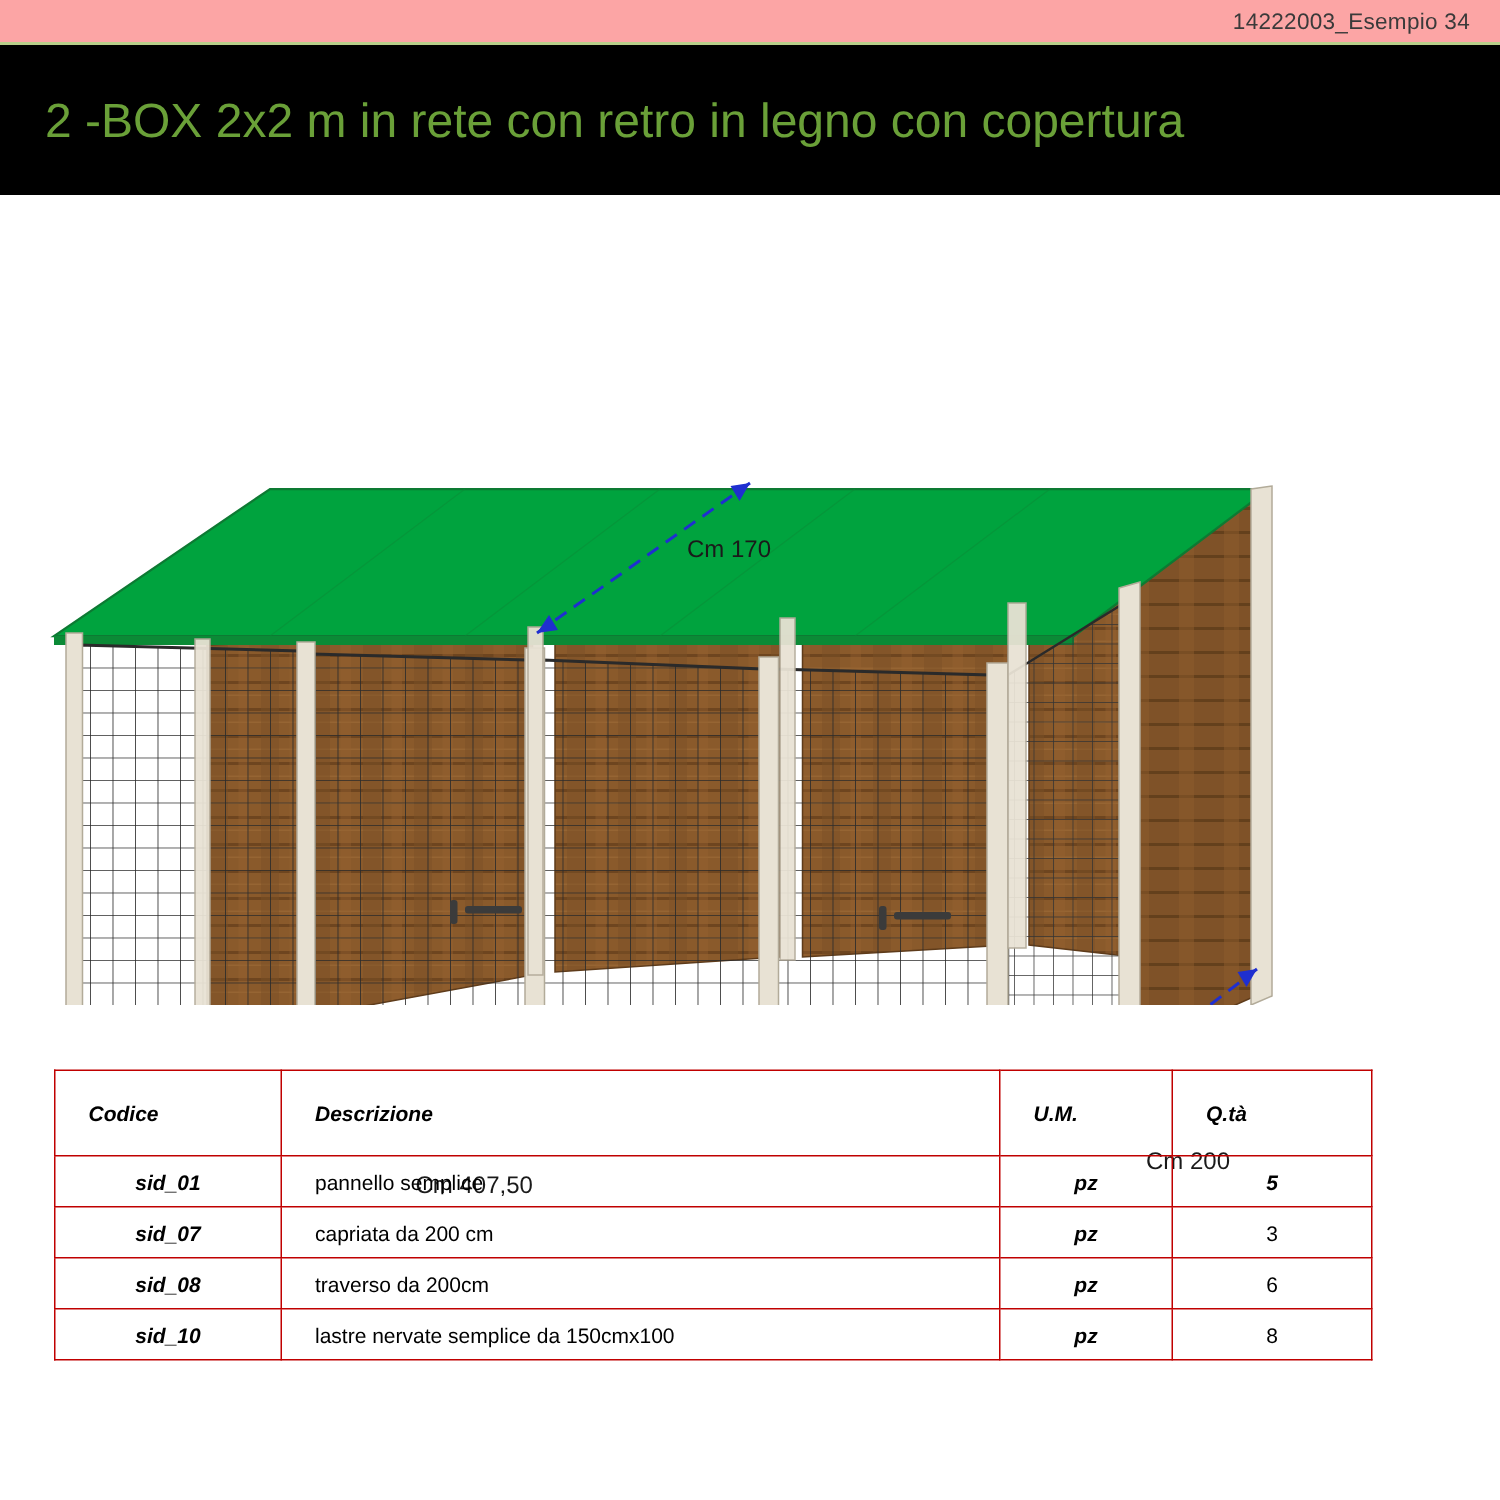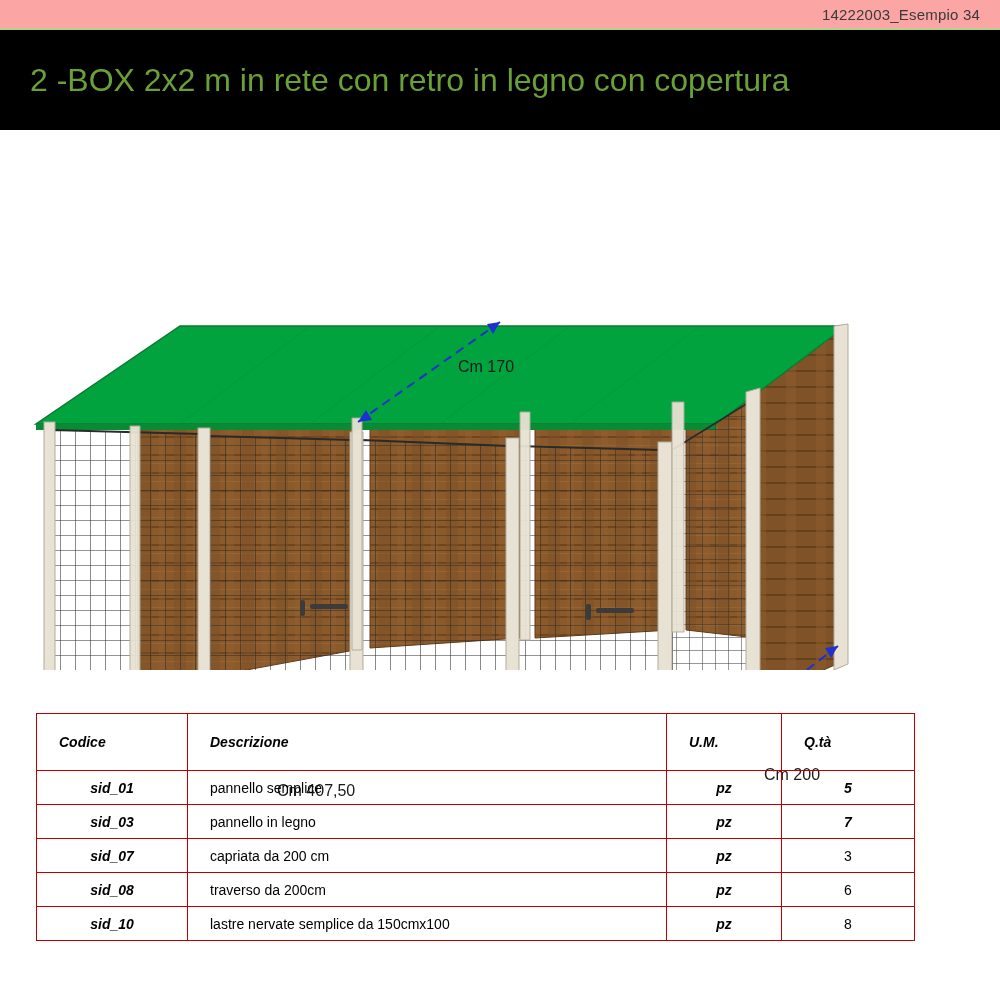--- a/index.html
+++ b/index.html
@@ -245,26 +245,20 @@
       </tr>
     </thead>
     <tbody>
       <tr>
         <td class="col-code">sid_01</td>
         <td class="col-desc">pannello semplice</td>
         <td class="col-um">pz</td>
         <td class="col-qty bold">5</td>
       </tr>
       <tr>
-        <td class="col-code">sid_03</td>
-        <td class="col-desc">pannello in legno</td>
-        <td class="col-um">pz</td>
-        <td class="col-qty bold">7</td>
-      </tr>
-      <tr>
         <td class="col-code">sid_07</td>
         <td class="col-desc">capriata da 200 cm</td>
         <td class="col-um">pz</td>
         <td class="col-qty">3</td>
       </tr>
       <tr>
         <td class="col-code">sid_08</td>
         <td class="col-desc">traverso da 200cm</td>
         <td class="col-um">pz</td>
         <td class="col-qty">6</td>

